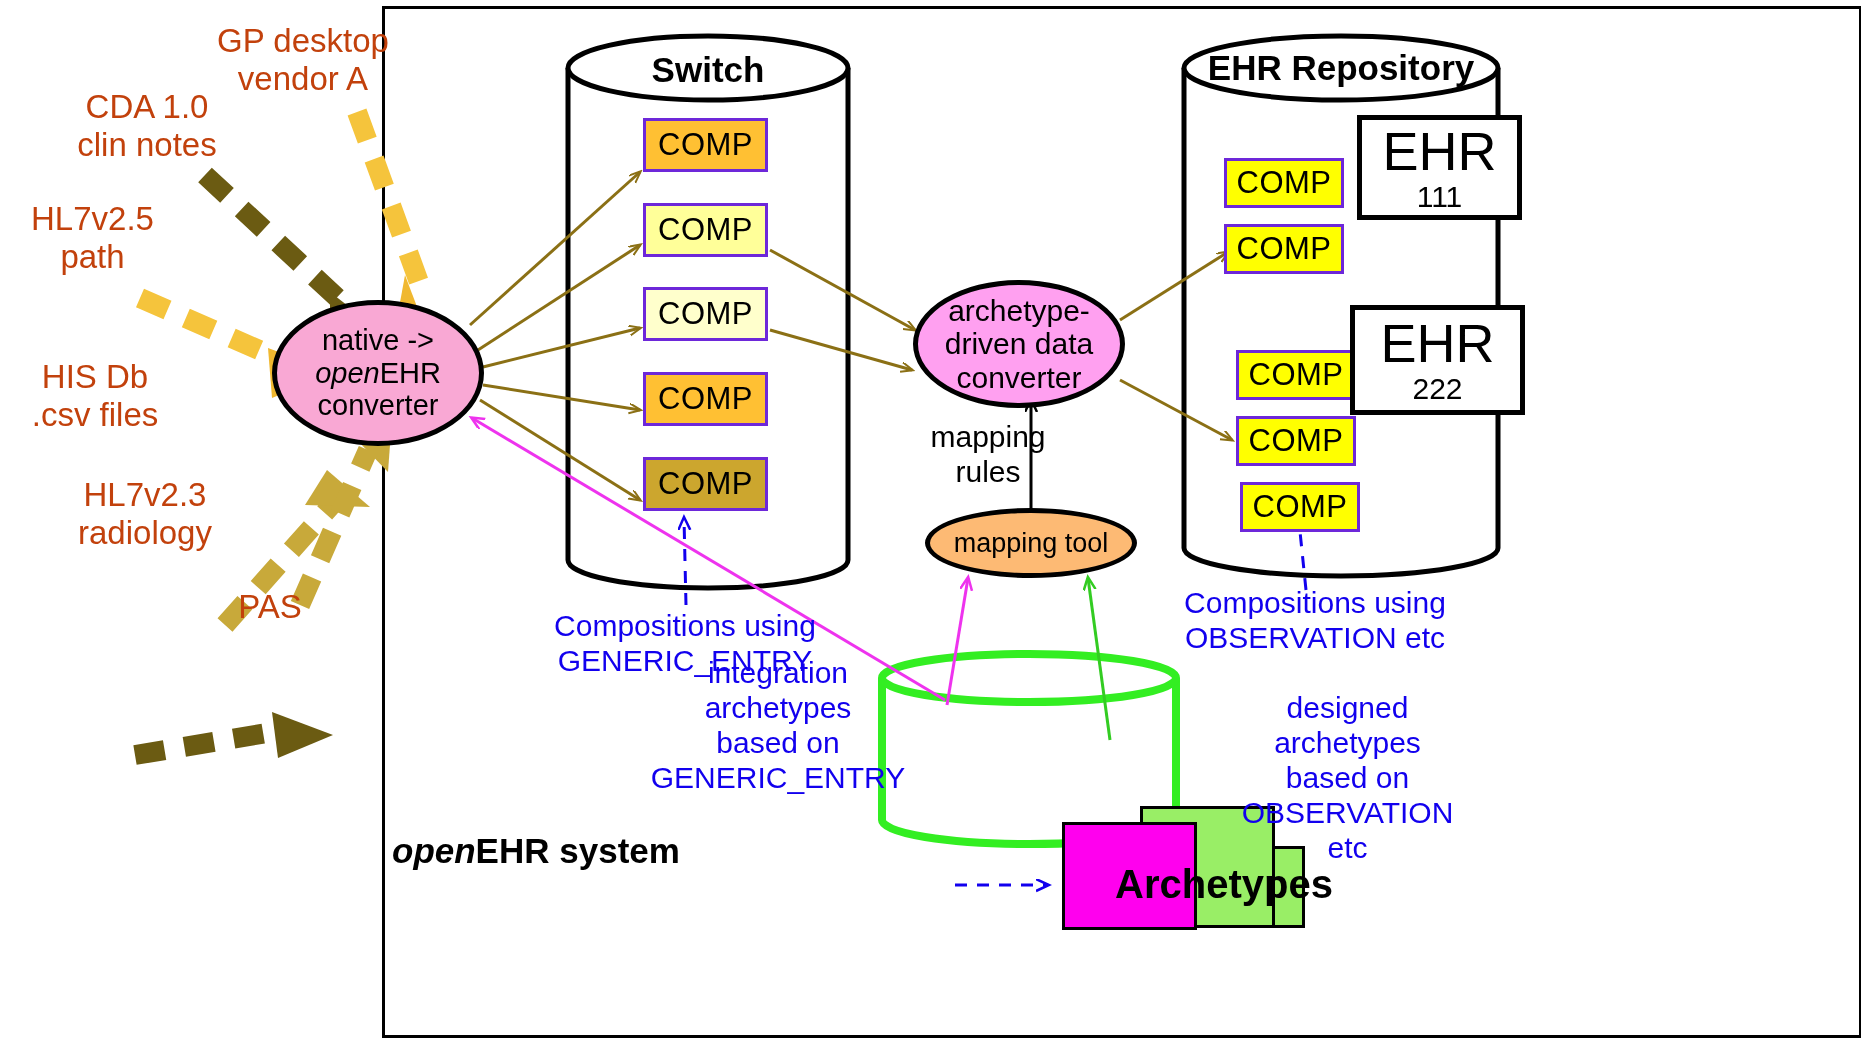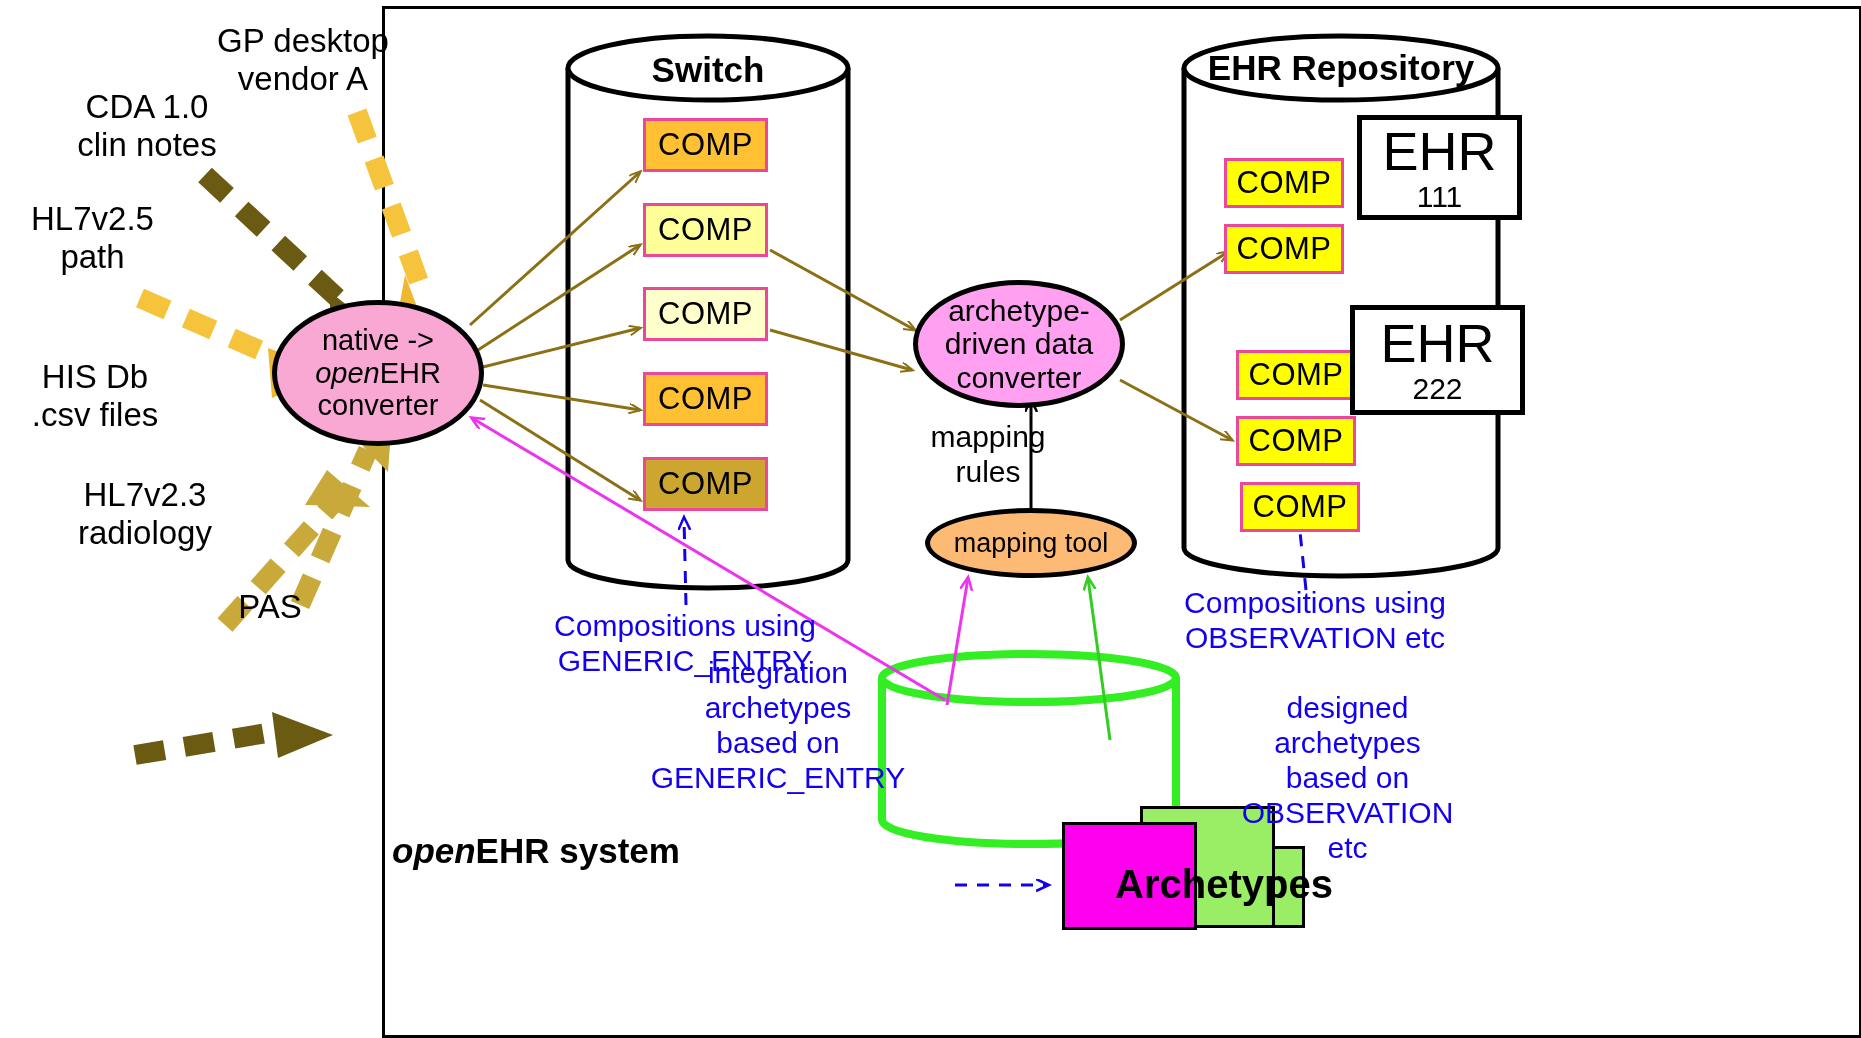--- a/index.html
+++ b/index.html
@@ -20,21 +20,21 @@
   #edges {
     position: absolute;
     left: 0; top: 0;
     width: 1861px;
     height: 1038px;
     pointer-events: none;
   }
   
   .src-label {
     position: absolute;
-    color: #000000;
+    color: #c2410c;
     font-size: 33px;
     line-height: 1.16;
     text-align: center;
     white-space: pre-line;
     font-family: "Liberation Sans", sans-serif;
   }
   
   .boundary {
     position: absolute;
     border: 3px solid #000000;
@@ -54,21 +54,21 @@
     position: absolute;
     font-size: 35px;
     font-weight: bold;
     color: #000000;
     text-align: center;
     white-space: nowrap;
   }
   
   .comp {
     position: absolute;
-    border: 3px solid #ec4899;
+    border: 3px solid #6d28d9;
     color: #000000;
     font-size: 31px;
     display: flex;
     align-items: center;
     justify-content: center;
     box-sizing: border-box;
     letter-spacing: 0.5px;
   }
   
   .ehrbox {

